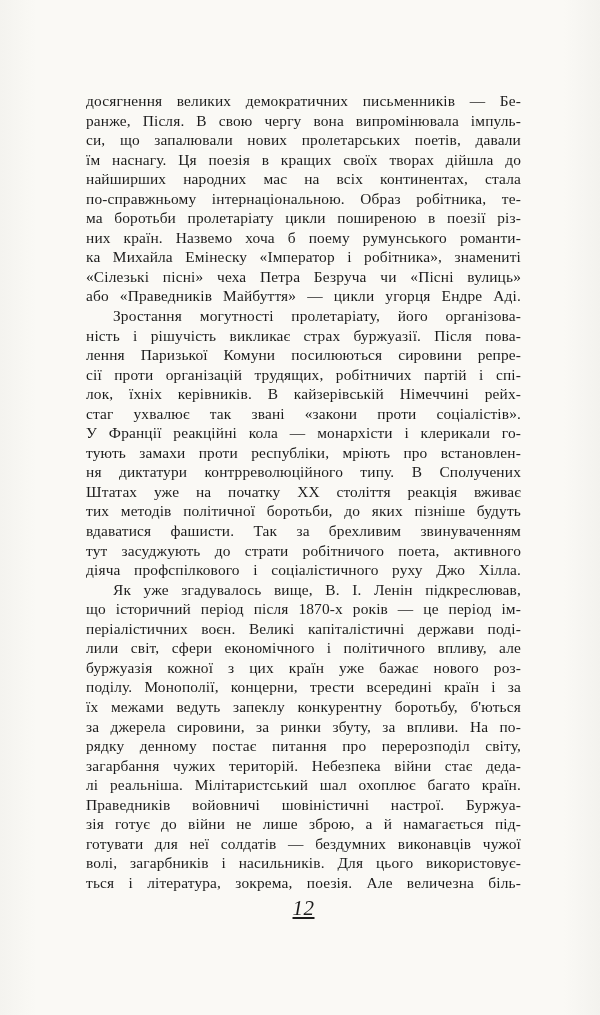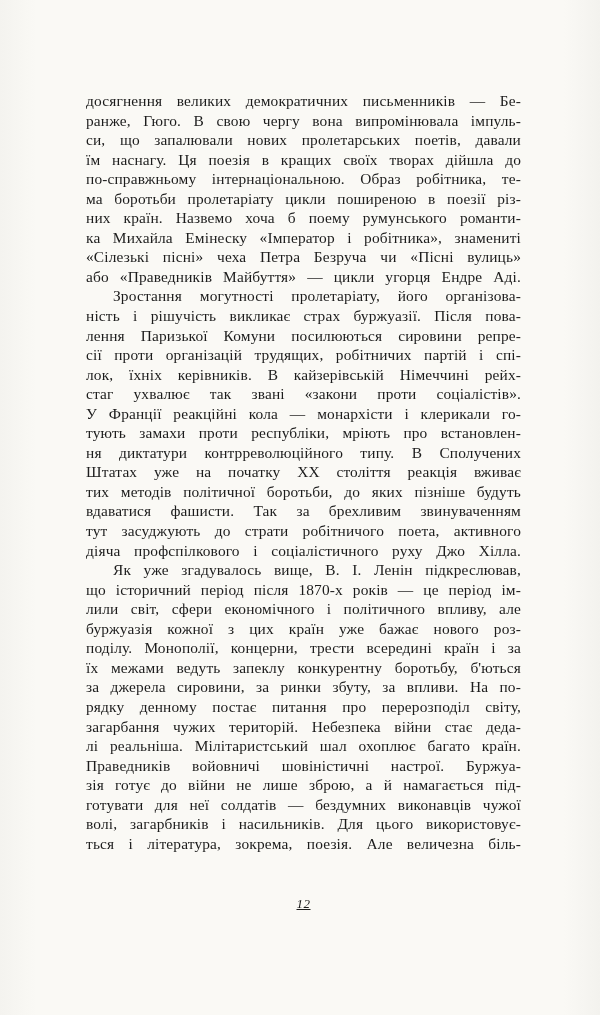--- a/index.html
+++ b/index.html
@@ -41,36 +41,37 @@
   .line.indent {
     text-indent: 27px;
   }
   .page-number {
     position: absolute;
     top: 896px;
     left: 86px;
     width: 435px;
     text-align: center;
     font-style: italic;
-    font-size: 13px;
+    font-size: 21px;
     letter-spacing: 0.5px;
     color: #1c1c1c;
     text-decoration: underline;
   }
 </style>
 </head>
 <body>
 
 <div class="page">
   <div class="text-block" id="text-block">
       <div class="para">
         <div class="line">досягнення великих демократичних письменників — Бе-</div>
-        <div class="line">ранже, Гюго. В свою чергу вона випромінювала імпуль-</div>
+        <div class="line">ранже, Після. В свою чергу вона випромінювала імпуль-</div>
         <div class="line">си, що запалювали нових пролетарських поетів, давали</div>
         <div class="line">їм наснагу. Ця поезія в кращих своїх творах дійшла до</div>
+        <div class="line">найширших народних мас на всіх континентах, стала</div>
         <div class="line">по-справжньому інтернаціональною. Образ робітника, те-</div>
         <div class="line">ма боротьби пролетаріату цикли поширеною в поезії різ-</div>
         <div class="line">них країн. Назвемо хоча б поему румунського романти-</div>
         <div class="line">ка Михайла Емінеску «Імператор і робітника», знамениті</div>
         <div class="line">«Сілезькі пісні» чеха Петра Безруча чи «Пісні вулиць»</div>
         <div class="line">або «Праведників Майбуття» — цикли угорця Ендре Аді.</div>
       </div>
       <div class="para">
         <div class="line indent">Зростання могутності пролетаріату, його організова-</div>
         <div class="line">ність і рішучість викликає страх буржуазії. Після пова-</div>
@@ -83,20 +84,21 @@
         <div class="line">ня диктатури контрреволюційного типу. В Сполучених</div>
         <div class="line">Штатах уже на початку XX століття реакція вживає</div>
         <div class="line">тих методів політичної боротьби, до яких пізніше будуть</div>
         <div class="line">вдаватися фашисти. Так за брехливим звинуваченням</div>
         <div class="line">тут засуджують до страти робітничого поета, активного</div>
         <div class="line">діяча профспілкового і соціалістичного руху Джо Хілла.</div>
       </div>
       <div class="para">
         <div class="line indent">Як уже згадувалось вище, В. І. Ленін підкреслював,</div>
         <div class="line">що історичний період після 1870-х років — це період ім-</div>
+        <div class="line">періалістичних воєн. Великі капіталістичні держави поді-</div>
         <div class="line">лили світ, сфери економічного і політичного впливу, але</div>
         <div class="line">буржуазія кожної з цих країн уже бажає нового роз-</div>
         <div class="line">поділу. Монополії, концерни, трести всередині країн і за</div>
         <div class="line">їх межами ведуть запеклу конкурентну боротьбу, б'ються</div>
         <div class="line">за джерела сировини, за ринки збуту, за впливи. На по-</div>
         <div class="line">рядку денному постає питання про перерозподіл світу,</div>
         <div class="line">загарбання чужих територій. Небезпека війни стає деда-</div>
         <div class="line">лі реальніша. Мілітаристський шал охоплює багато країн.</div>
         <div class="line">Праведників войовничі шовіністичні настрої. Буржуа-</div>
         <div class="line">зія готує до війни не лише зброю, а й намагається під-</div>

